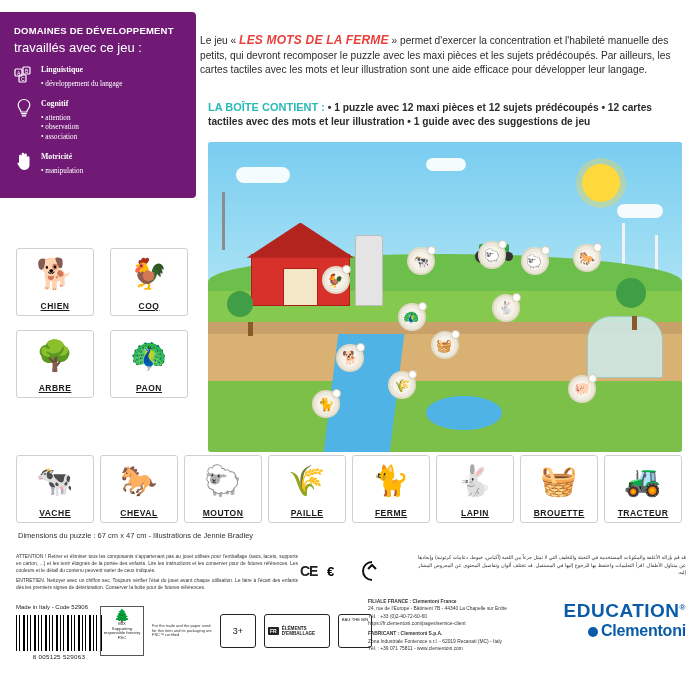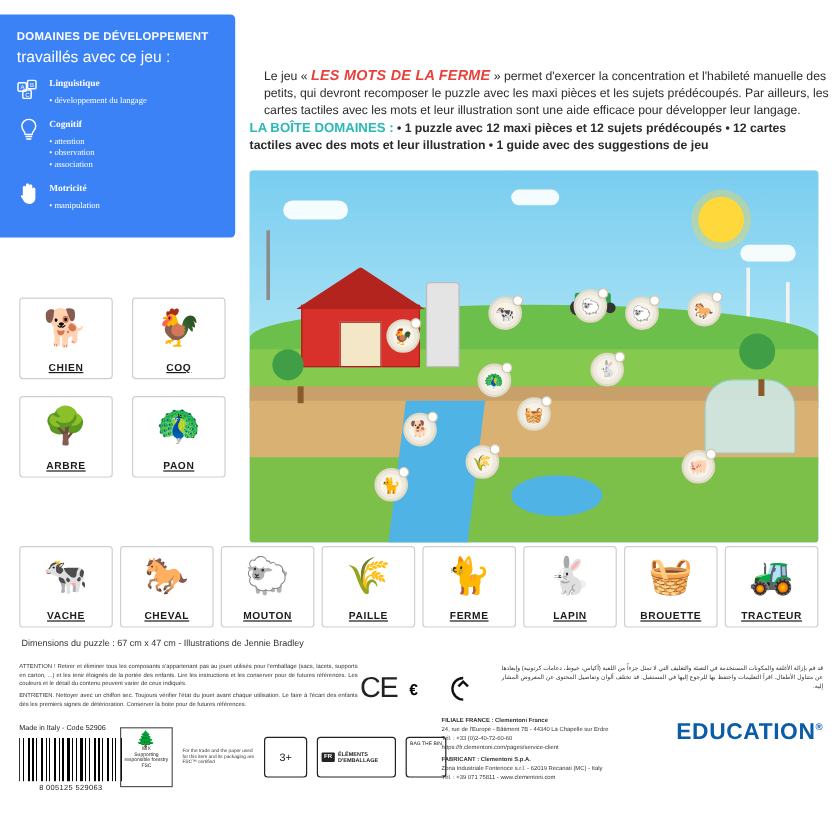--- a/index.html
+++ b/index.html
@@ -10,38 +10,38 @@
     background:#ffffff;
     color:#222;
     position:relative;
     overflow:hidden;
   }
   .page { position:absolute; inset:0; }
 
   
   .teal-panel {
     position:absolute; left:0; top:12px; width:196px; height:186px;
-    background:#3b82f6; color:#fff; padding:14px 12px 10px 14px;
+    background:#701a75; color:#fff; padding:14px 12px 10px 14px;
     border-top-right-radius:4px; border-bottom-right-radius:4px;
   }
   .teal-title { font-size:9.5px; font-weight:bold; letter-spacing:.2px; line-height:1.15; }
   .teal-sub { font-size:13px; margin-top:3px; }
   .dev-list { margin-top:9px; }
   .dev-row { display:flex; align-items:flex-start; gap:7px; margin-bottom:8px; }
   .dev-ico { width:20px; height:20px; flex:0 0 20px; display:flex; align-items:center; justify-content:center; }
   .dev-ico svg { display:block; }
   .dev-text { padding-top:1px;font-family:Liberation Serif, serif; }
   .dev-head { font-size:7.8px; font-weight:bold; }
   .dev-bullets { font-size:7.2px; line-height:1.35; margin-top:6px; }
   .dev-bullets div::before { content:"• "; }
 
   
   .intro {
-    position:absolute; left:220px; top:32px; width:474px;
-    font-size:10.2px; line-height:1.38; color:#2b2b2b;margin-top:23px;
+    position:absolute; left:200px; top:32px; width:474px;
+    font-size:10.2px; line-height:1.38; color:#2b2b2b;
   }
   .intro .brandq { color:#e8403a; font-weight:bold; font-style:italic; font-size:12px; letter-spacing:.2px; }
   .contents {
     position:absolute; left:208px; top:100px; width:474px;
     font-size:10.2px; line-height:1.38; color:#2b2b2b; font-weight:bold;
   }
   .contents .lbl { color:#2bb9b6; font-weight:bold; font-size:11px; }
 
   
   .puzzle {
@@ -125,21 +125,21 @@
       repeating-linear-gradient(90deg,#000 0 1px,#fff 1px 3px,#000 3px 4px,#fff 4px 7px,#000 7px 9px,#fff 9px 11px);
   }
   .barcode .num { font-size:6.2px; text-align:center; letter-spacing:.3px; margin-top:2px; }
 
   .arabic {
     position:absolute; right:14px; top:554px; width:268px; direction:rtl;
     font-size:5px; line-height:1.5; color:#333; text-align:justify;
   }
 
   .ce-row { position:absolute; left:300px; top:560px; display:flex; align-items:center; gap:10px; }
-  .ce-mark { font-size:24px; font-weight:normal; letter-spacing:-1px; }
+  .ce-mark { font-size:14px; font-weight:bold; letter-spacing:-1px; }
 
   .icons-row { position:absolute; left:100px; top:606px; display:flex; align-items:center; gap:8px; }
   .fsc-box { width:44px; height:50px; border:1px solid #555; font-size:4.2px; padding:2px; text-align:center; line-height:1.1; }
   .fsc-tree { font-size:13px; line-height:1; }
   .age-box { width:36px; height:34px; border:1px solid #222; border-radius:3px; display:flex; align-items:center; justify-content:center; font-size:9px; }
   .pack-box { width:66px; height:34px; border:1px solid #222; border-radius:3px; display:flex; align-items:center; gap:3px; padding:3px; font-size:4.6px; font-weight:bold; }
   .fr-chip { background:#222; color:#fff; font-size:5px; padding:1px 2px; border-radius:1px; }
   .tidy-box { width:34px; height:34px; border:1px solid #222; border-radius:3px; font-size:4.2px; text-align:center; padding-top:3px; line-height:1.1; }
 
   .addresses { position:absolute; left:368px; top:598px; width:200px; font-size:4.9px; line-height:1.5; color:#333; }
@@ -216,21 +216,21 @@
     </div>
   </div>
 
   <div class="intro">
     <span>Le jeu «</span>
     <span class="brandq">LES MOTS DE LA FERME</span>
     <span>» permet d'exercer la concentration et l'habileté manuelle des petits, qui devront recomposer le puzzle avec les maxi pièces et les sujets prédécoupés. Par ailleurs, les cartes tactiles avec les mots et leur illustration sont une aide efficace pour développer leur langage.</span>
   </div>
 
   <div class="contents">
-    <span class="lbl">LA BOÎTE DOMAINES :</span>
+    <span class="lbl">LA BOÎTE CONTIENT :</span>
     <span>• 1 puzzle avec 12 maxi pièces et 12 sujets prédécoupés • 12 cartes tactiles avec des mots et leur illustration • 1 guide avec des suggestions de jeu</span>
   </div>
 
   <div class="puzzle">
     <div class="sky"></div>
     <div class="sun"></div>
     <div class="cloud c1"></div>
     <div class="cloud c2"></div>
     <div class="cloud c3"></div>
     <div class="turbine t1"></div>
@@ -419,15 +419,18 @@
     <div>https://fr.clementoni.com/pages/service-client</div>
     <div style="margin-top:3px;"><b>FABRICANT : Clementoni S.p.A.</b></div>
     <div>Zona Industriale Fontenoce s.r.l. - 62019 Recanati (MC) - Italy</div>
     <div>Tél. : +39 071 75811 - www.clementoni.com</div>
   </div>
 
   <div class="edu-badge">
     <div class="edu-word">
       <span>EDUCATION</span><span class="sup">®</span>
     </div>
+    <div class="clem">
+      <span class="clem-dot"></span><span>Clementoni</span>
+    </div>
   </div>
 
 </div>
 
 </body></html>

